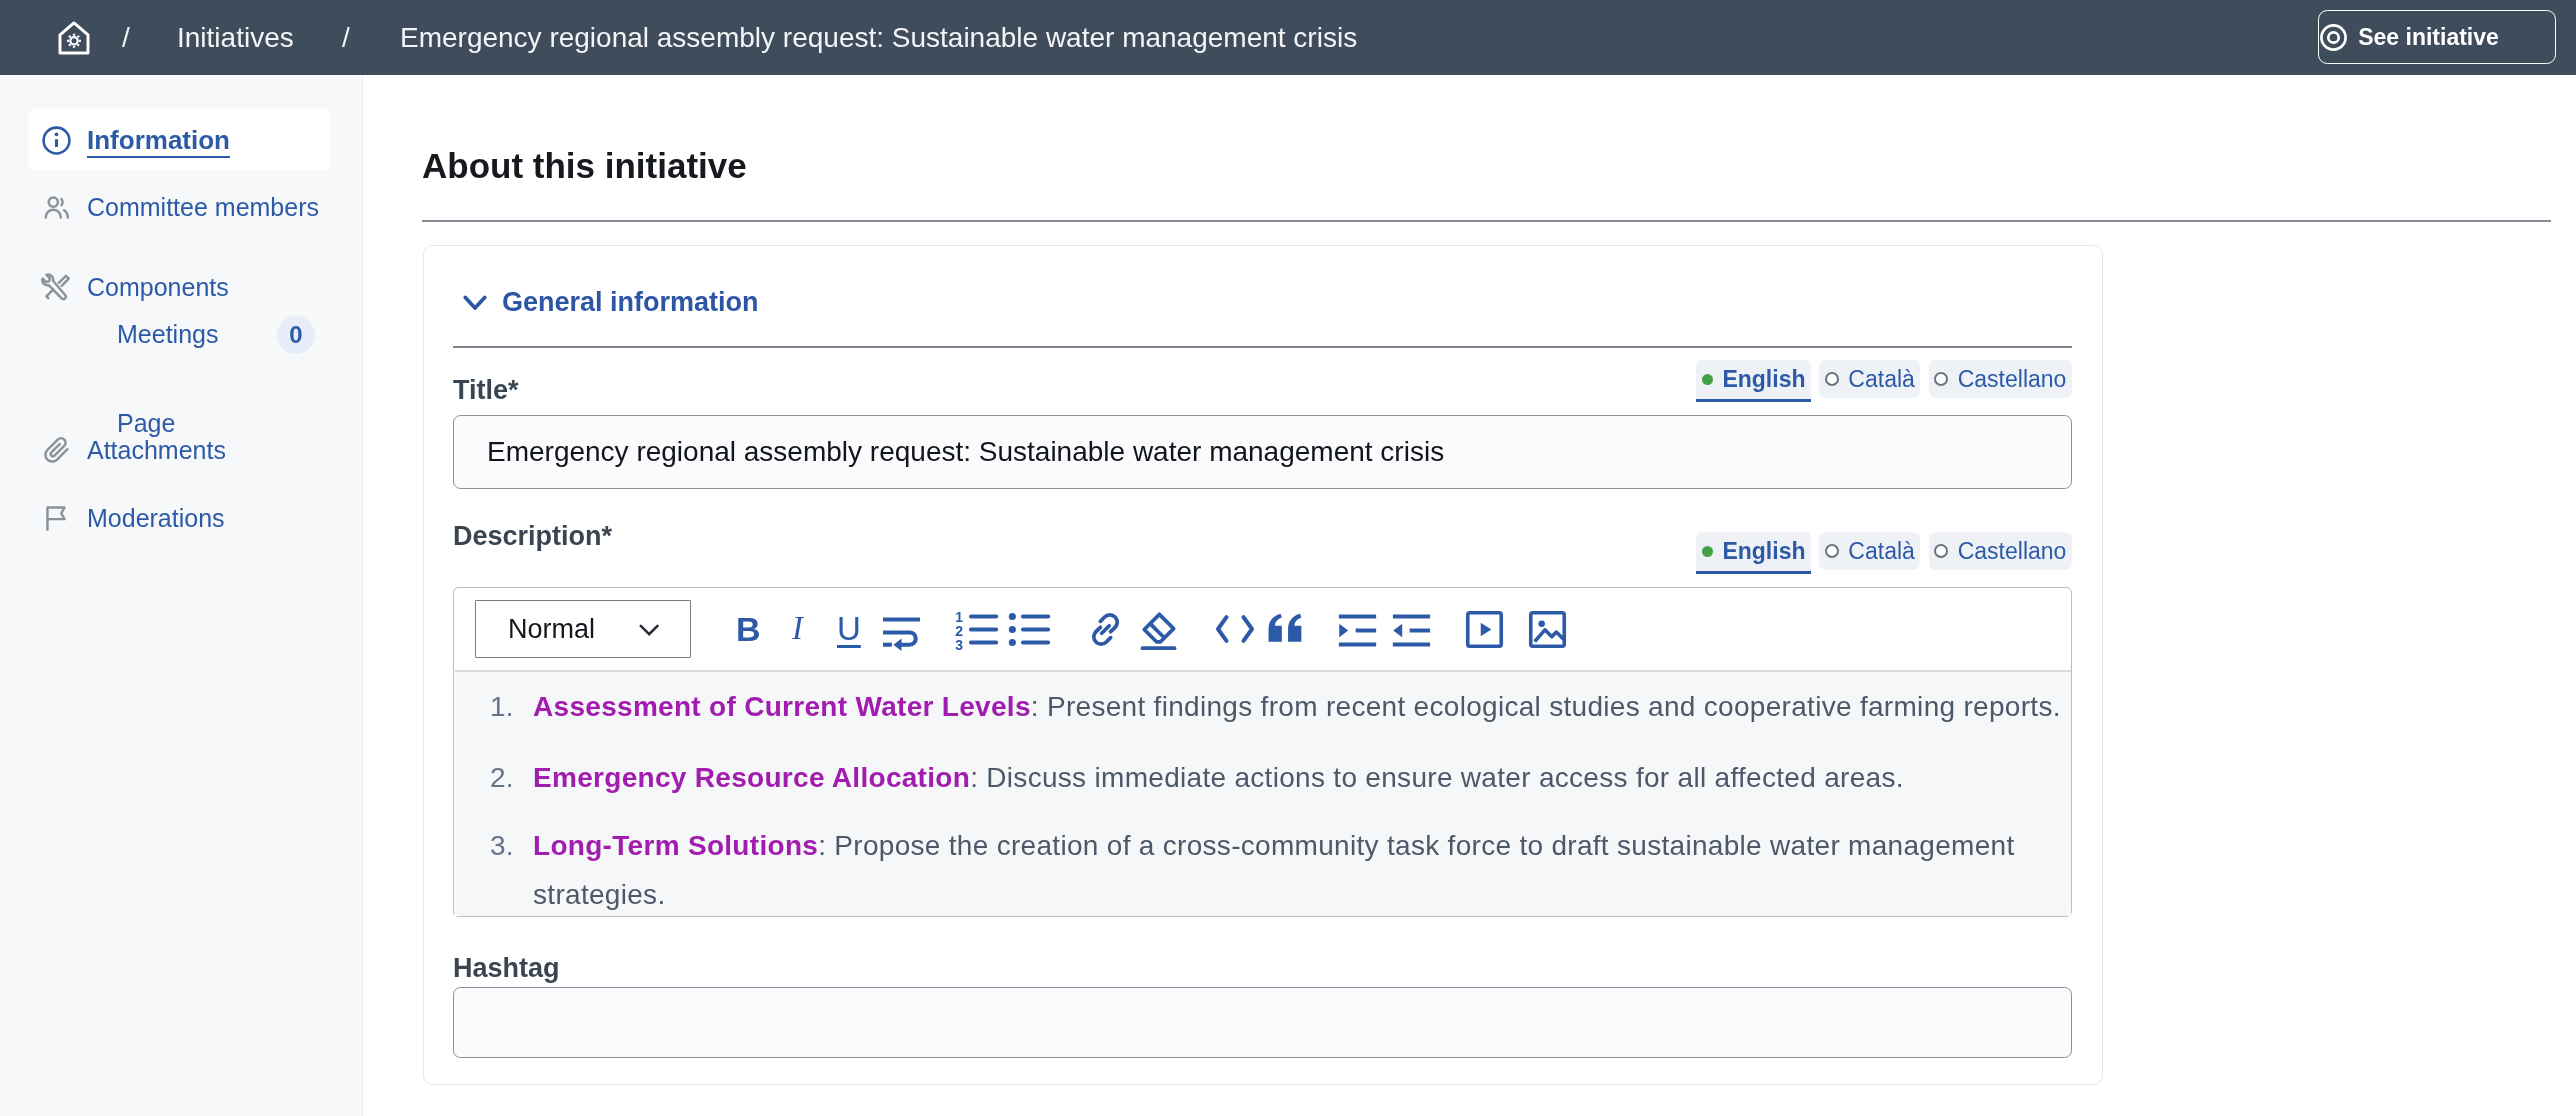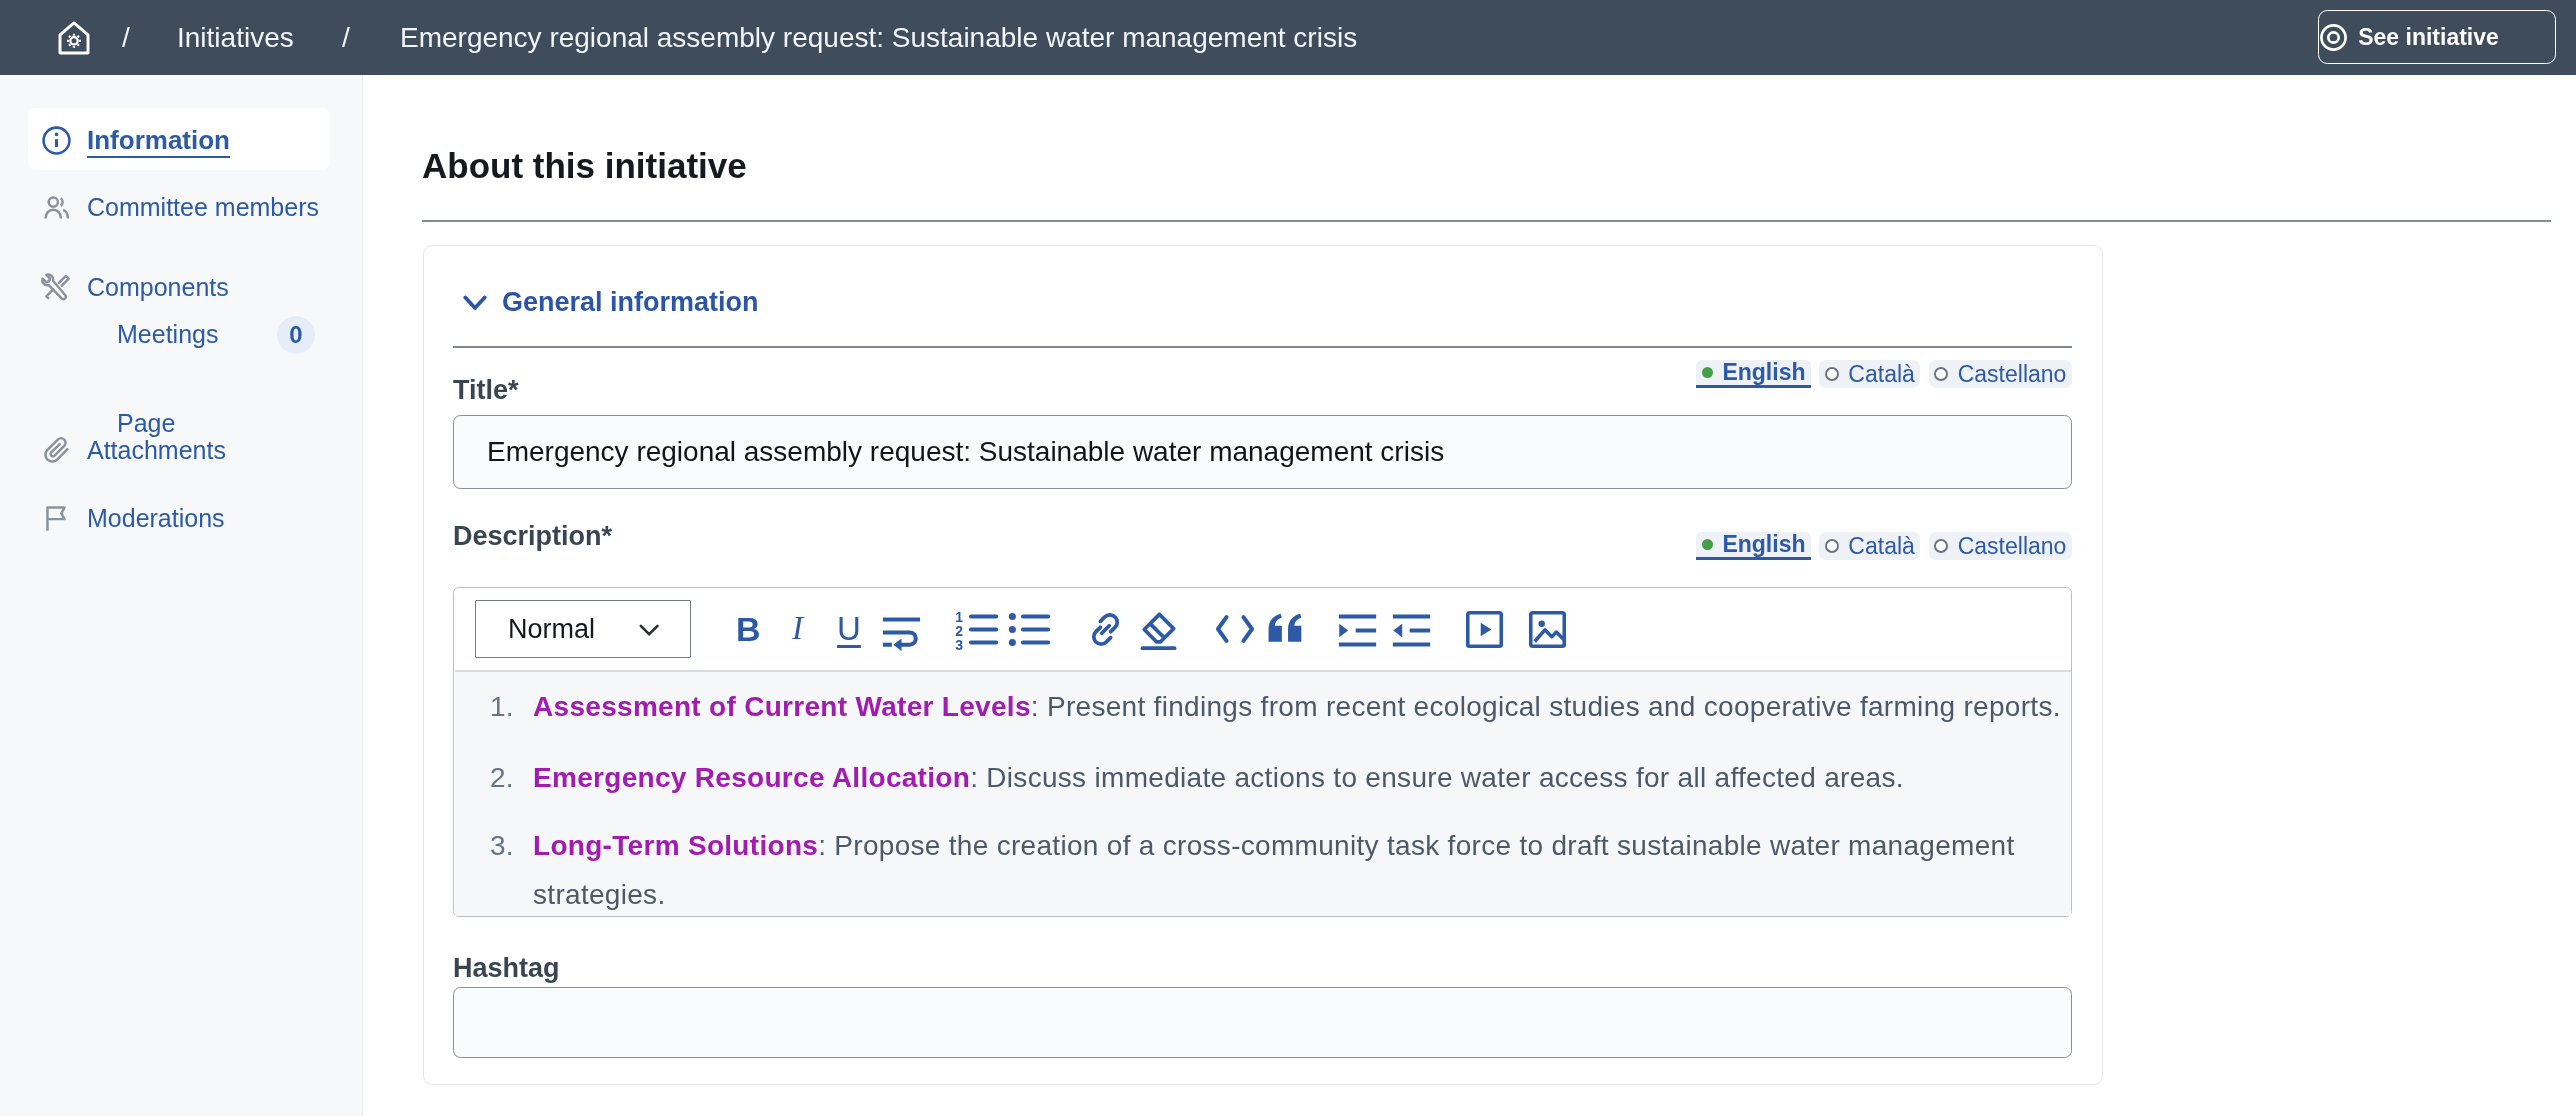--- a/index.html
+++ b/index.html
@@ -11,22 +11,22 @@
 .active-item { position:absolute; left:28px; top:33px; width:302px; height:62px; background:#fff; border-radius:7.4px; }
 .mi { position:absolute; display:flex; align-items:center; gap:15px; color:#2d5aa7; font-size:25px; height:37px; }
 .mi svg { flex:0 0 auto; }
 h1.about { position:absolute; left:422px; top:146px; font-size:35px; font-weight:bold; color:#16191e; }
 .hr1 { position:absolute; left:422px; top:220px; width:2129px; height:1.9px; background:#828a94; }
 .card { position:absolute; left:423px; top:245px; width:1680px; height:840px; background:#fff; border:1.9px solid #e4e6ea; border-radius:9.3px; }
 .ginfo { position:absolute; left:463px; top:287px; display:flex; align-items:center; gap:15px; color:#2d55a5; font-size:27px; font-weight:bold; }
 .hr2 { position:absolute; left:453px; top:346px; width:1619px; height:1.9px; background:#7e868f; }
 .label { position:absolute; font-size:27px; font-weight:bold; color:#3a4552; }
 .langrow { position:absolute; right:504px; display:flex; gap:8.4px; align-items:flex-start; }
-.pill { height:28px; background:#eef1f6; border-radius:7px; display:flex; align-items:center; padding:0 5.6px; gap:9.3px; font-size:23px; color:#2d5aa7; }
-.pill.en { font-weight:bold; border-bottom:3.7px solid #2d5aa7; border-radius:5.6px 5.6px 0 0; height:28px; }
+.pill { height:38px; background:#eef1f6; border-radius:7px; display:flex; align-items:center; padding:0 5.6px; gap:9.3px; font-size:23px; color:#2d5aa7; }
+.pill.en { font-weight:bold; border-bottom:3.7px solid #2d5aa7; border-radius:5.6px 5.6px 0 0; height:42px; }
 .dot { width:11.2px; height:11.2px; border-radius:50%; background:#43a047; }
 .radio { width:14px; height:14px; border-radius:50%; border:2.3px solid #6a7380; background:#fff; }
 .input { position:absolute; border:1.9px solid #878f9c; border-radius:7.4px; background:#fafbfd; }
 .titletext { position:absolute; left:487px; top:436px; font-size:28px; color:#111418; }
 .editor { position:absolute; left:453px; top:587px; width:1619px; height:330px; border:1.9px solid #b9bfc8; border-radius:5.6px; background:#fff; }
 .toolbar-divider { position:absolute; left:455px; top:670px; width:1616px; height:1.9px; background:#d8dbdf; }
 .editor-content { position:absolute; left:455px; top:672px; width:1616px; height:244px; background:#f5f7f9; }
 .normal-dd { position:absolute; left:475px; top:600px; width:216px; height:58px; border:1.9px solid #757d89; border-radius:1px; background:#fff; display:flex; align-items:center; padding-left:32px; font-size:27px; color:#14181d; }
 .tb { position:absolute; color:#2d5aa7; }
 ol.desc { position:absolute; left:490px; top:682px; width:1580px; color:#4d5869; font-size:28px; line-height:49px; list-style:none; letter-spacing:0.3px; }

